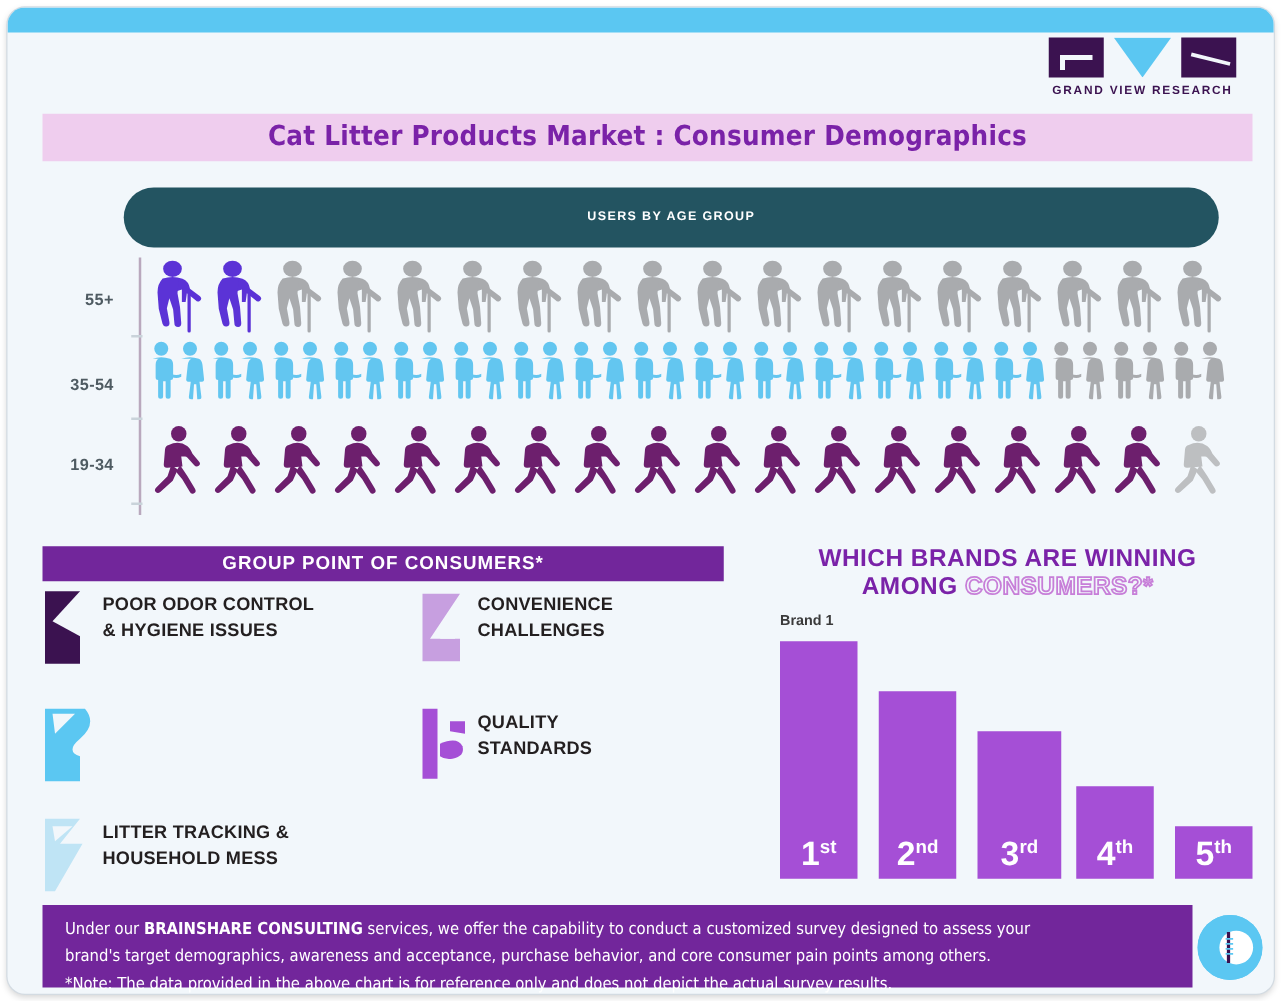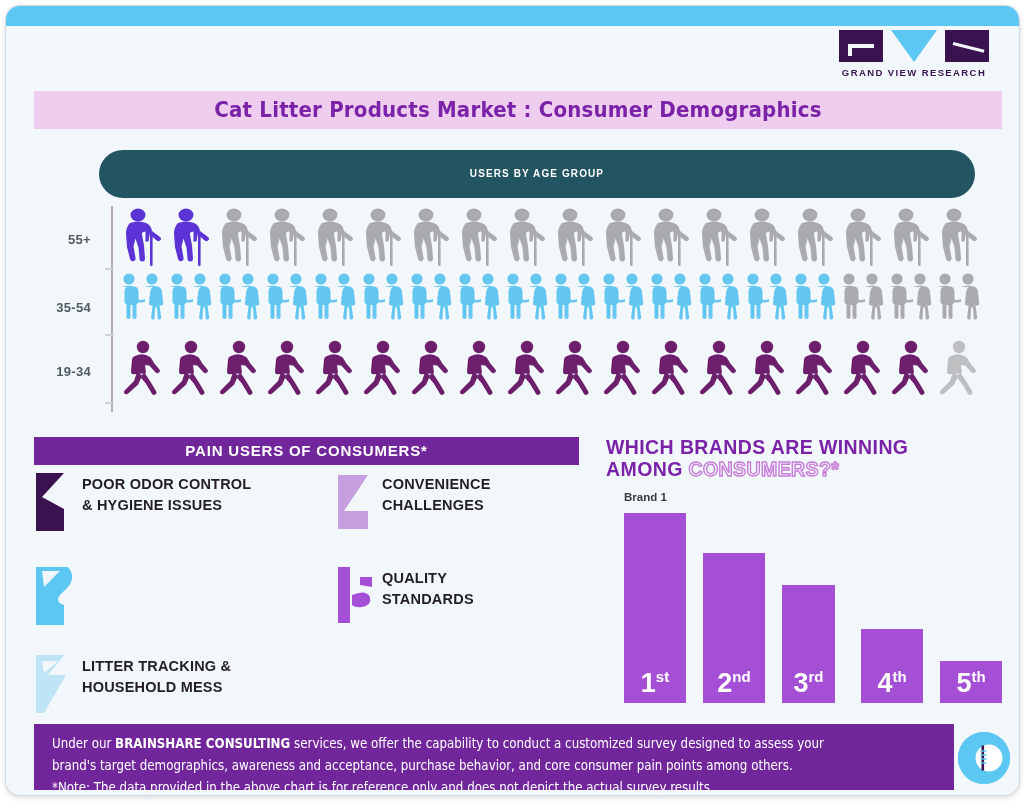--- a/index.html
+++ b/index.html
@@ -51,21 +51,21 @@
       background:#72269b;color:#fff;text-align:center;line-height:28px;
       font-size:15px;font-weight:bold;letter-spacing:.8px;}
   .pp-grid{position:absolute;left:28px;top:465px;width:552px;height:235px;}
   .pp-item{position:absolute;display:flex;align-items:flex-start;gap:2px;}
   .pp-ico{width:46px;height:62px;flex:0 0 46px;}
   .pp-ico svg{display:block;width:46px;height:62px;}
   .pp-txt{font-size:14.5px;font-weight:bold;color:#231f20;line-height:1.45;
           letter-spacing:.2px;padding-top:3px;}
 
   
-  .bc-title{position:absolute;left:600px;top:430px;width:400px;
+  .bc-title{position:absolute;left:600px;top:430px;width:400px;text-align:center;
       font-size:19.5px;font-weight:bold;color:#7a22a8;line-height:1.15;letter-spacing:.4px;}
   .hollow{color:transparent;-webkit-text-stroke:1.4px #c77ed8;}
   .chart{position:absolute;left:600px;top:485px;width:400px;height:215px;}
   .brandlbl{position:absolute;left:18px;top:0;font-size:11.5px;font-weight:bold;color:#3b3b3b;}
   .bar{position:absolute;bottom:0;background:#a54fd6;}
   .bar .rk{position:absolute;bottom:6px;left:0;width:100%;text-align:center;
      color:#fff;font-size:27px;font-weight:bold;line-height:1;}
   .bar .rk sup{font-size:15px;font-weight:bold;vertical-align:super;}
 
   
@@ -672,21 +672,21 @@
               <ellipse cx="26" cy="9" rx="6.2" ry="6.2"></ellipse>
               <path d="M18 18 q8-4 15 1 q2 1.5 4 6 l5 6 q2 2 0 3.6 q-2 1.4-3.6-.4 l-5.4-6 q-1-1-2-1 l-3 0 l1 8 l-12 1 q-3 .3-3-2.6 l1-12 q.3-3 3-3.6 z"></path>
               <path d="M27 34 l6 9 l6 10 q1.4 2.4-.8 3.6 q-2.2 1.2-3.4-1.2 l-6-10 l-5-6 z"></path>
               <path d="M20 34 l-3 9 l-9 9 q-2 2-.4 3.6 q1.6 1.6 3.6 0 l10-9 l4-9 z"></path>
             </g>
           </svg>
         </div>
       </div>
   </div>
 
-  <div class="pp-header">PAIN USERS OF CONSUMERS*</div>
+  <div class="pp-header">GROUP POINT OF CONSUMERS*</div>
   <div class="pp-grid" id="pp-grid">
       <div class="pp-item" style="left: 0px; top: 0px;">
         <div class="pp-ico">
           <svg viewBox="0 0 46 62" fill="#3b1250">
             <path d="M2 2 H30 V60 H2 Z"></path>
             <path d="M30 2 L8 26 L30 38 Z" fill="#f2f7fb"></path>
           </svg>
         </div>
         <div class="pp-txt">POOR ODOR CONTROL<br>&amp; HYGIENE ISSUES</div>
       </div>
@@ -733,21 +733,21 @@
     <div><span>AMONG </span><span class="hollow">CONSUMERS?*</span></div>
   </div>
   <div class="chart" id="chart">
     <div class="brandlbl">Brand 1</div>
   <div class="bar" style="left: 18px; width: 62px; height: 190px; bottom: 3px; background: rgb(165, 79, 214);">
         <div class="rk">1<sup>st</sup></div>
       </div>
       <div class="bar" style="left: 97px; width: 62px; height: 150px; bottom: 3px; background: rgb(165, 79, 214);">
         <div class="rk">2<sup>nd</sup></div>
       </div>
-      <div class="bar" style="left: 176px; width: 53px; height: 118px; bottom: 3px; background: rgb(165, 79, 214);">
+      <div class="bar" style="left: 176px; width: 67px; height: 118px; bottom: 3px; background: rgb(165, 79, 214);">
         <div class="rk">3<sup>rd</sup></div>
       </div>
       <div class="bar" style="left: 255px; width: 62px; height: 74px; bottom: 3px; background: rgb(165, 79, 214);">
         <div class="rk">4<sup>th</sup></div>
       </div>
       <div class="bar" style="left: 334px; width: 62px; height: 42px; bottom: 3px; background: rgb(165, 79, 214);">
         <div class="rk">5<sup>th</sup></div>
       </div>
     </div>
 

